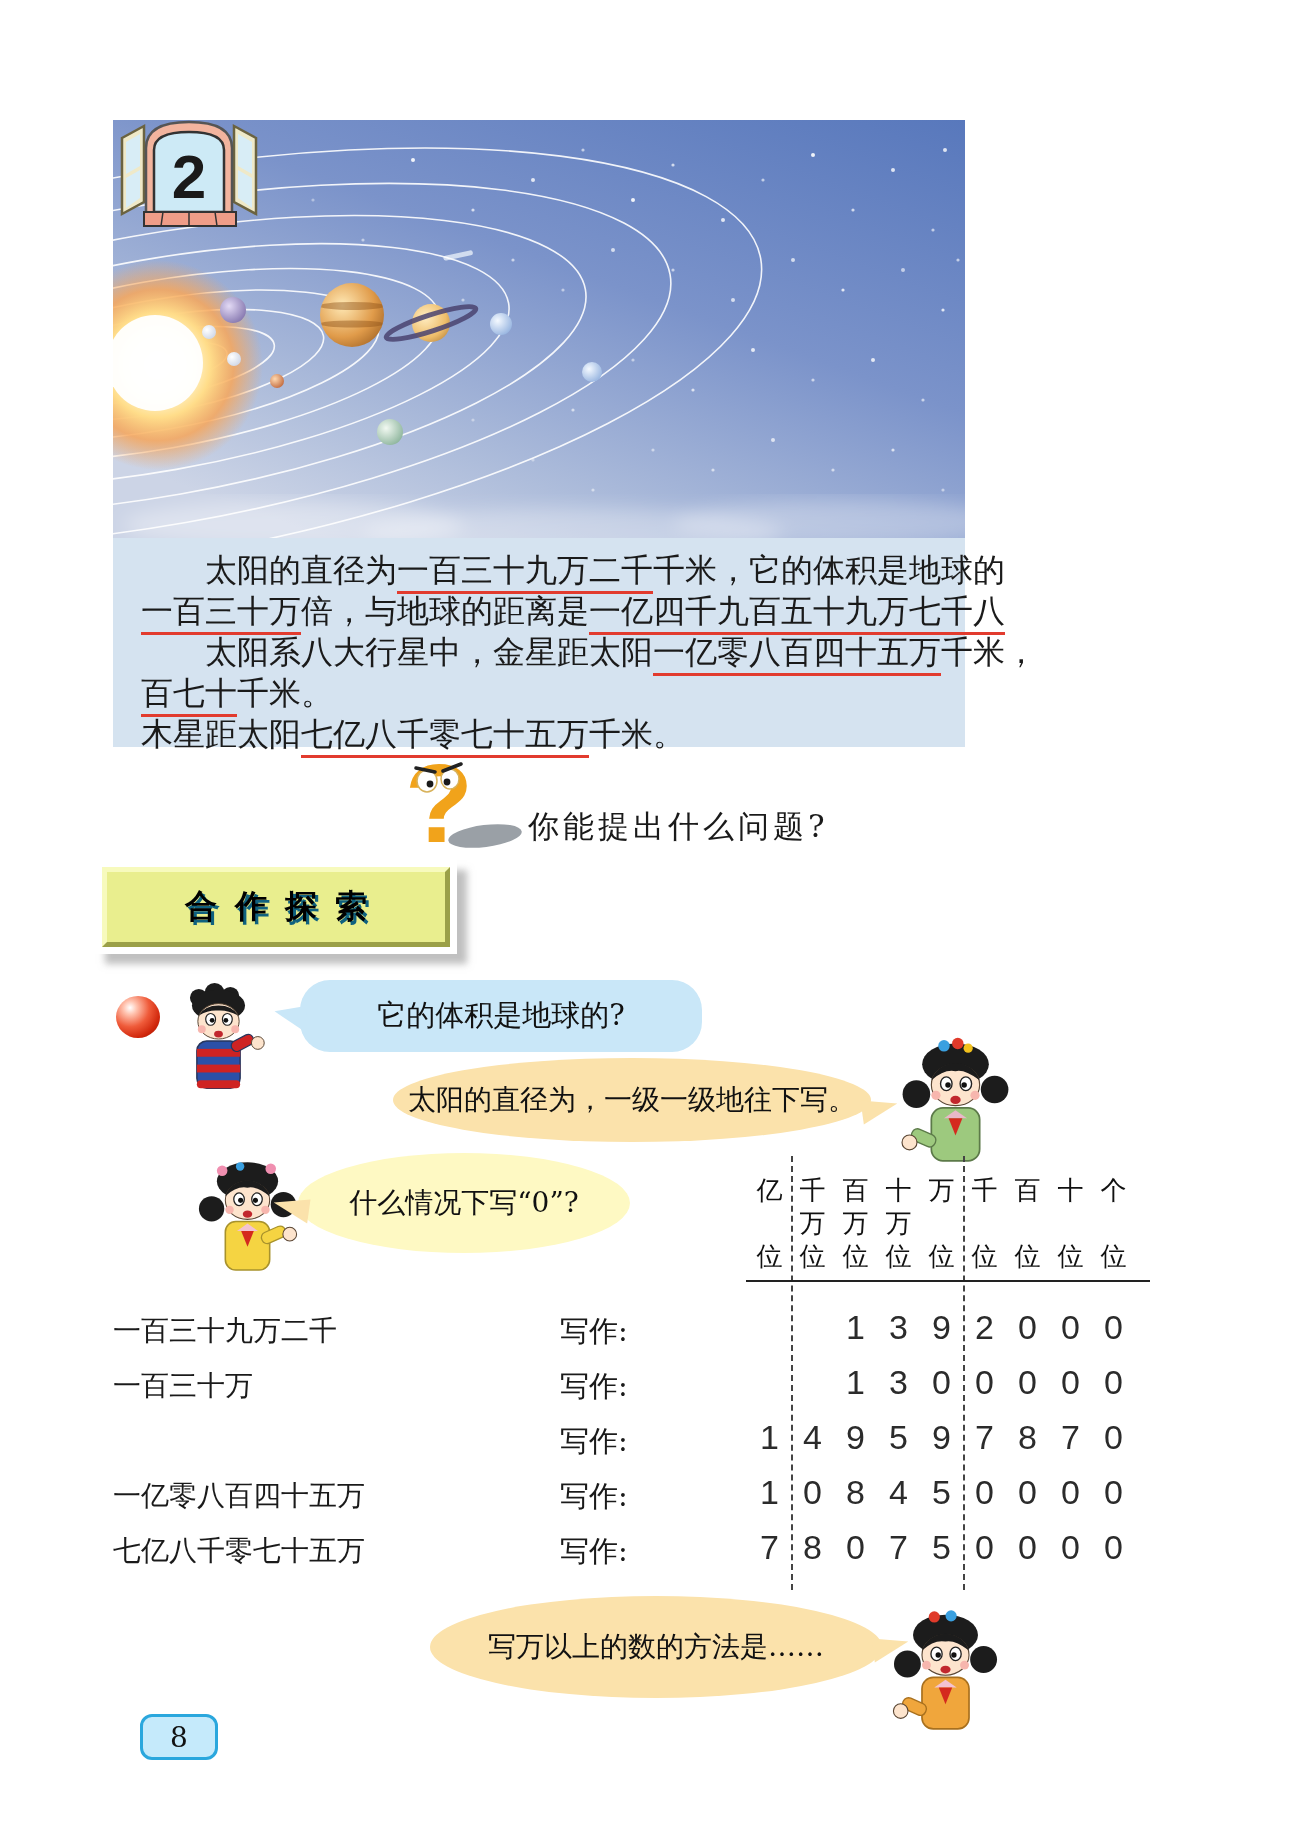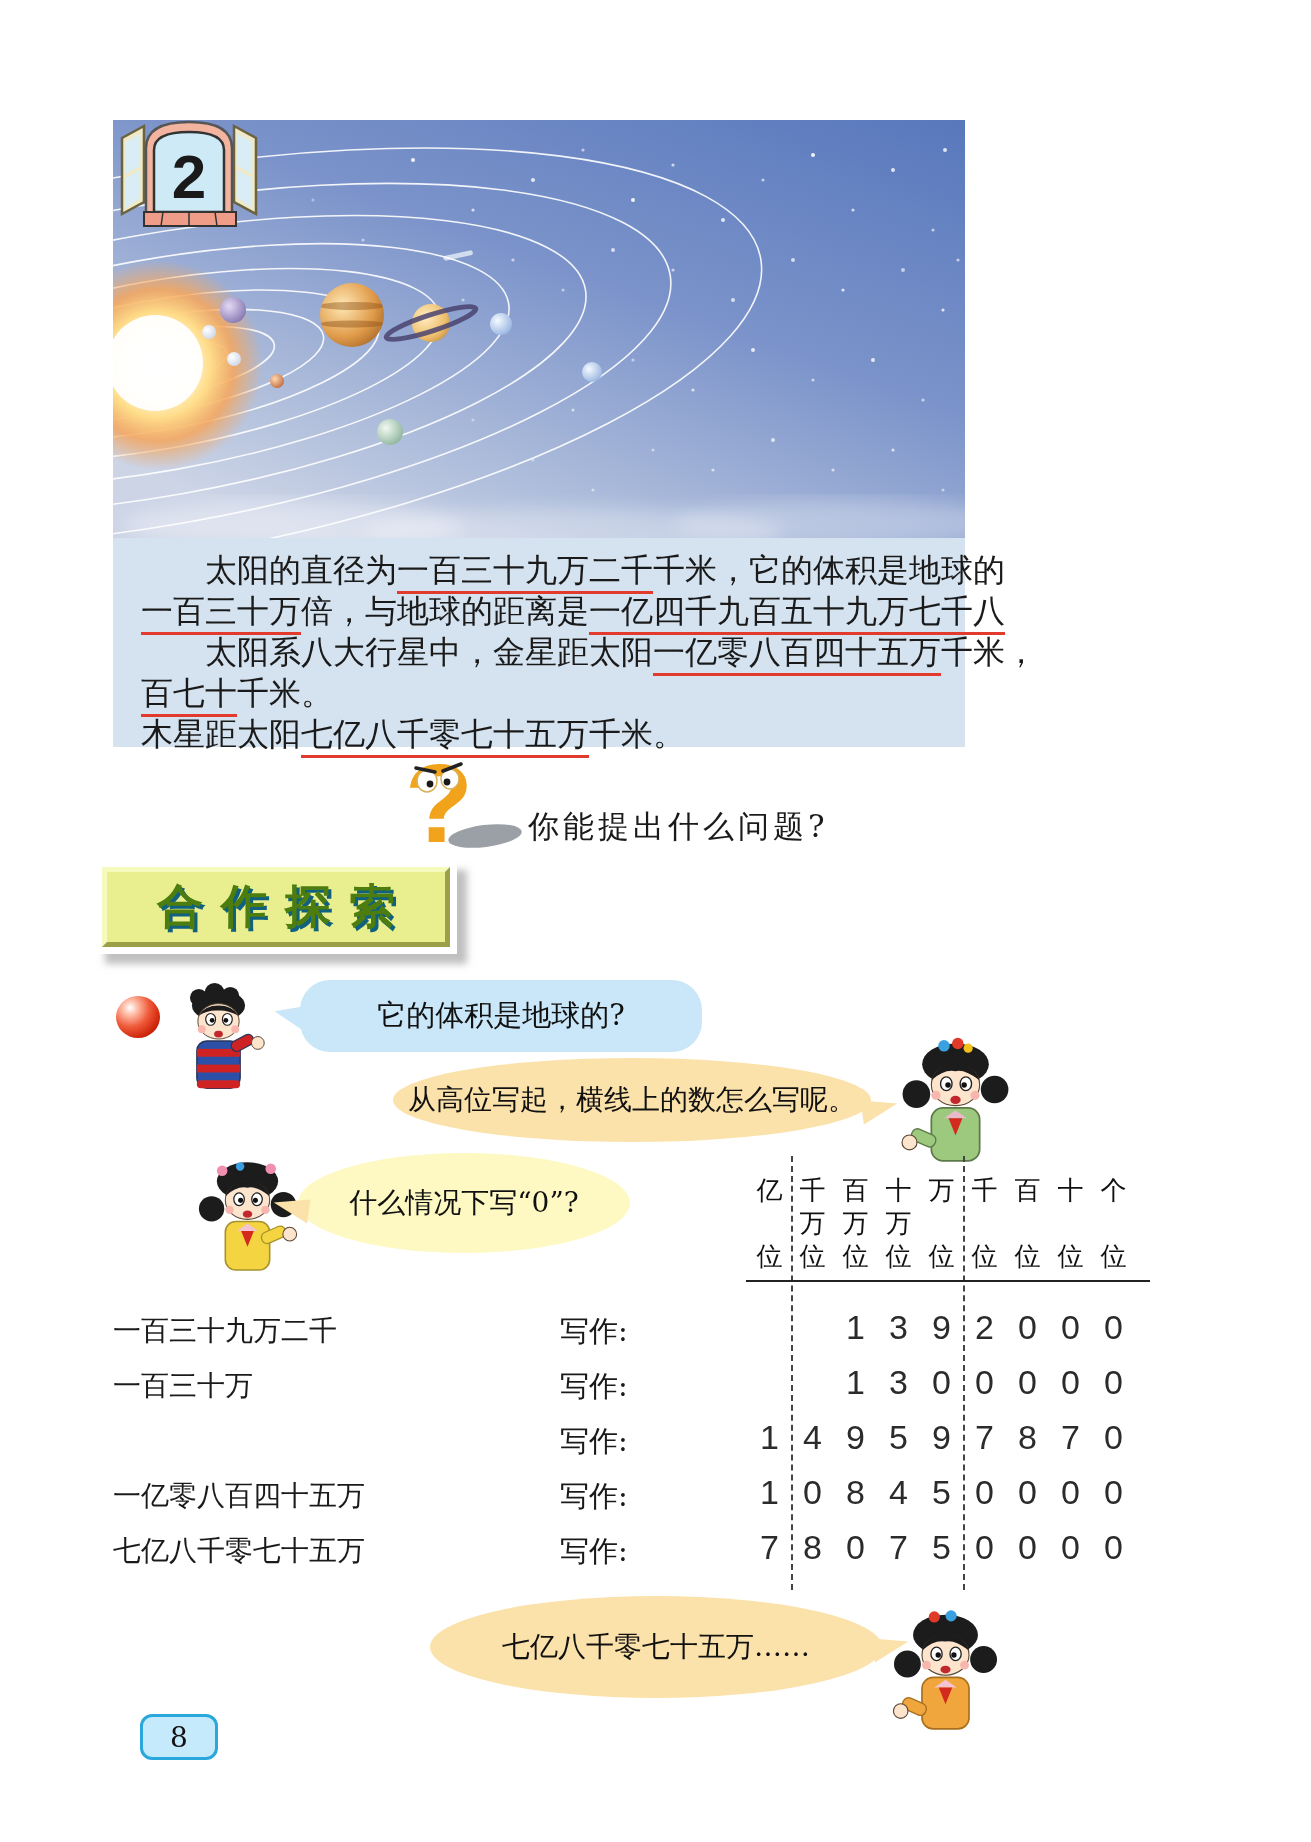--- a/index.html
+++ b/index.html
@@ -21,21 +21,21 @@
   .mascot{position:absolute;left:392px;top:742px;width:140px;height:115px;display:block;}
   .question-prompt{position:absolute;left:528px;top:806px;font-size:31px;letter-spacing:4px;}
 
   
   .banner-plate{position:absolute;left:95px;top:860px;width:362px;height:94px;background:#fff;
                 box-shadow:10px 10px 7px rgba(140,140,140,.55);}
   .banner{position:absolute;left:7px;top:7px;right:7px;bottom:7px;background:#e9ee8e;
           border-top:5px solid #f7fabd;border-left:5px solid #f7fabd;
           border-right:5px solid #9ba048;border-bottom:5px solid #9ba048;
           display:flex;align-items:center;justify-content:center;
-          font-size:46px;font-weight:bold;color:#4d7c0f;letter-spacing:18px;text-indent:18px;
+          font-size:32px;font-weight:bold;color:#000000;letter-spacing:18px;text-indent:18px;
           text-shadow:3px 3px 0 #0f617f;}
 
   
   .red-ball{position:absolute;left:116px;top:996px;width:44px;height:42px;border-radius:50%;
             background:radial-gradient(circle at 32% 28%, #ffffff 0%, #ffc2ae 16%, #ef5b3a 45%, #d0260b 72%, #8f1502 100%);}
   .char{position:absolute;display:block;}
 
   
   .bubble{position:absolute;display:flex;align-items:center;justify-content:center;color:#111;}
   .bubble-blue{left:300px;top:980px;width:402px;height:72px;background:#c9e7f8;border-radius:30px;font-size:29px;}
@@ -277,21 +277,21 @@
     <circle cx="90" cy="62" r="6.5" fill="#fde4cd" stroke="#5a4634" stroke-width="1"></circle>
   </svg>
 
   <div class="bubble bubble-blue">
     <div class="tail tail-left-blue"></div>
     <span>它的体积是地球的?</span>
   </div>
 
   <div class="bubble bubble-o1">
     <div class="tail tail-right-o"></div>
-    <span>从高位写起，横线上的数怎么写呢。</span>
+    <span>太阳的直径为，一级一级地往下写。</span>
   </div>
   <svg class="char" style="left:898px;top:1036px;width:115px;height:145px;" viewBox="0 0 100 125">
     <circle cx="16" cy="50" r="12" fill="#1c1c1c"></circle>
       <circle cx="84" cy="46" r="12" fill="#1c1c1c"></circle>
     <ellipse cx="50" cy="24" rx="29" ry="18" fill="#1c1c1c"></ellipse>
     <circle cx="40" cy="8" r="5" fill="#3aa0e0"></circle>
       <circle cx="52" cy="6" r="5" fill="#e03a2a"></circle>
     <circle cx="61" cy="10" r="4" fill="#f2c11d"></circle>
     <ellipse cx="50" cy="42" rx="21" ry="18" fill="#fde4cd" stroke="#5a4634" stroke-width="1"></ellipse>
     <path d="M29,38 Q34,24 50,23 Q66,24 71,38 Q58,28 50,30 Q40,28 29,38" fill="#1c1c1c"></path>
@@ -450,21 +450,21 @@
           <span class="pv-digit" style="left: 850px;">0</span>
           <span class="pv-digit" style="left: 893px;">0</span>
           <span class="pv-digit" style="left: 936px;">0</span>
           <span class="pv-digit" style="left: 979px;">0</span>
         </div>
       </div>
   </div>
 
   <div class="bubble bubble-o3">
     <div class="tail tail-right-o"></div>
-    <span>七亿八千零七十五万……</span>
+    <span>写万以上的数的方法是……</span>
   </div>
   <svg class="char" style="left:888px;top:1608px;width:115px;height:140px;" viewBox="0 0 100 125">
     <circle cx="16" cy="50" r="12" fill="#1c1c1c"></circle>
       <circle cx="84" cy="46" r="12" fill="#1c1c1c"></circle>
     <ellipse cx="50" cy="24" rx="29" ry="18" fill="#1c1c1c"></ellipse>
     <circle cx="40" cy="8" r="5" fill="#e03a2a"></circle>
       <circle cx="55" cy="7" r="5" fill="#3aa0e0"></circle>
     <ellipse cx="50" cy="42" rx="21" ry="18" fill="#fde4cd" stroke="#5a4634" stroke-width="1"></ellipse>
     <path d="M29,38 Q34,24 50,23 Q66,24 71,38 Q58,28 50,30 Q40,28 29,38" fill="#1c1c1c"></path>
     <ellipse cx="42" cy="41" rx="5" ry="6" fill="#fff" stroke="#222" stroke-width="1.2"></ellipse>

